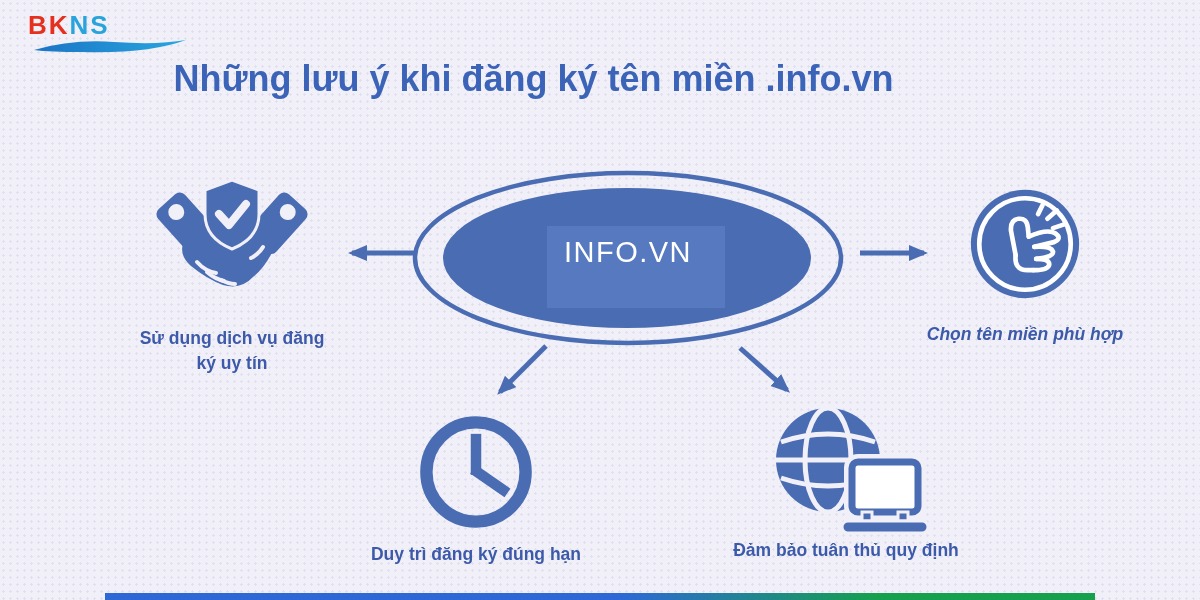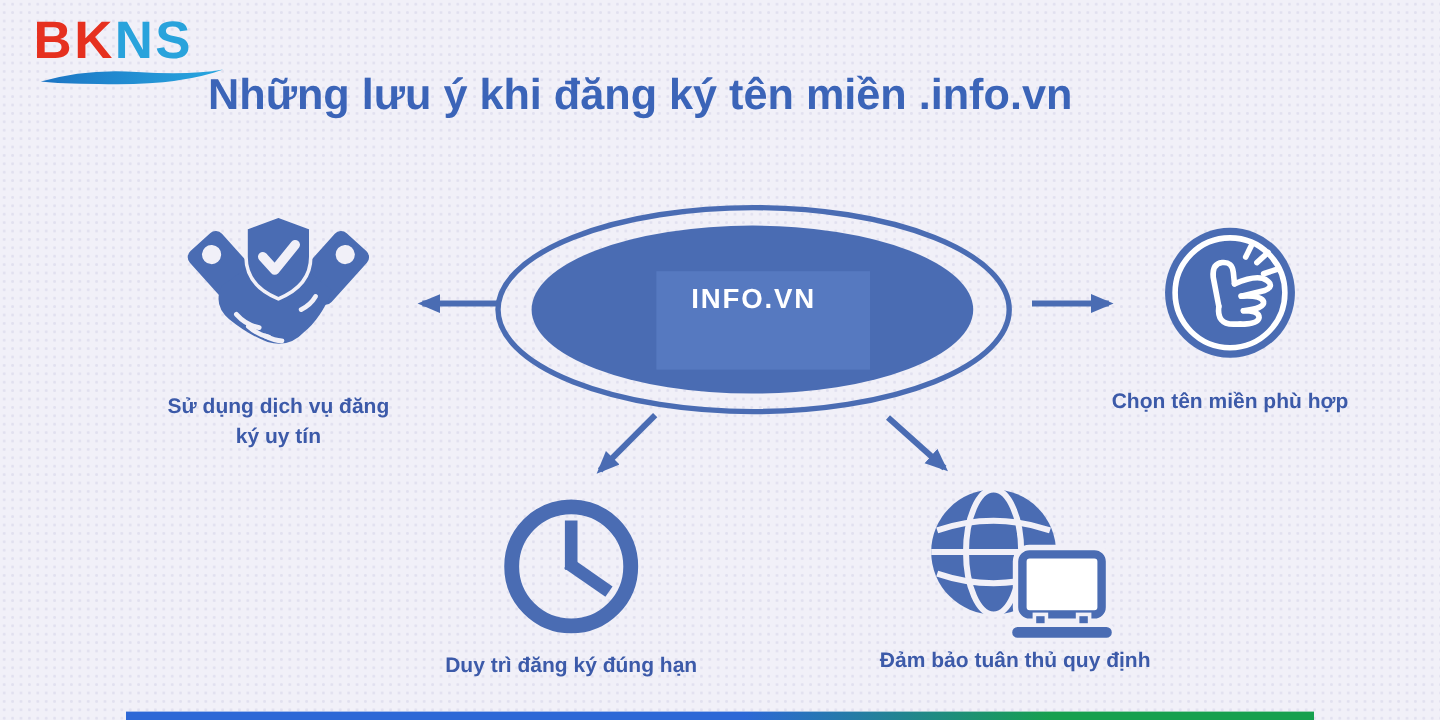--- a/index.html
+++ b/index.html
@@ -8,49 +8,49 @@
     background:#f1f0f8;
     font-family:"Liberation Sans",sans-serif;
   }
   .stage{
     position:absolute;inset:0;
     background-image:radial-gradient(#e1e0ef 1px,transparent 1.3px);
     background-size:7px 7px;
   }
   
   .logo{position:absolute;left:28px;top:12px;}
-  .logo-text{font-size:44px;font-weight:bold;letter-spacing:2px;line-height:1;}
+  .logo-text{font-size:26px;font-weight:bold;letter-spacing:2px;line-height:1;}
   .logo-bk{color:#e6301f;}
   .logo-ns{color:#29a3dc;}
   .swoosh{display:block;margin-top:-1px;margin-left:2px;}
   
   .title{
     position:absolute;top:58px;left:0;width:989px;margin:0;
     text-align:center;padding-left:78px;box-sizing:border-box;
     font-size:36px;font-weight:bold;color:#3b64b8;
   }
   
   .overlay{position:absolute;left:0;top:0;pointer-events:none;}
   
   .center-label{
     position:absolute;left:528px;top:236px;width:200px;
-    text-align:center;font-size:23px;font-weight:bold;color:#ffffff;
+    text-align:center;font-size:29px;font-weight:normal;color:#ffffff;
     letter-spacing:1.5px;
   }
   
   .node{position:absolute;text-align:center;}
   .node .icon-wrap{display:block;margin:0 auto;}
   .node .label{
     font-weight:bold;color:#3c5aa9;font-size:17.5px;line-height:1.4;
     margin:0 auto;
   }
   .node-tl{left:118px;top:176px;width:228px;}
   .node-tl .label{width:192px;margin-top:20px;}
   .node-tr{left:898px;top:188px;width:254px;}
-  .node-tr .label{margin-top:22px;}
+  .node-tr .label{margin-top:22px;font-style:italic;}
   .node-bl{left:348px;top:410px;width:256px;}
   .node-bl .label{margin-top:8px;}
   .node-br{left:716px;top:402px;width:260px;}
   .node-br .label{margin-top:2px;}
   
   .footer-bar{
     position:absolute;left:105px;bottom:0;width:990px;height:7px;
     background:linear-gradient(90deg,#2d68d6 0%,#2d68d6 52%,#16a04e 78%,#16a04e 100%);
   }
 </style>

